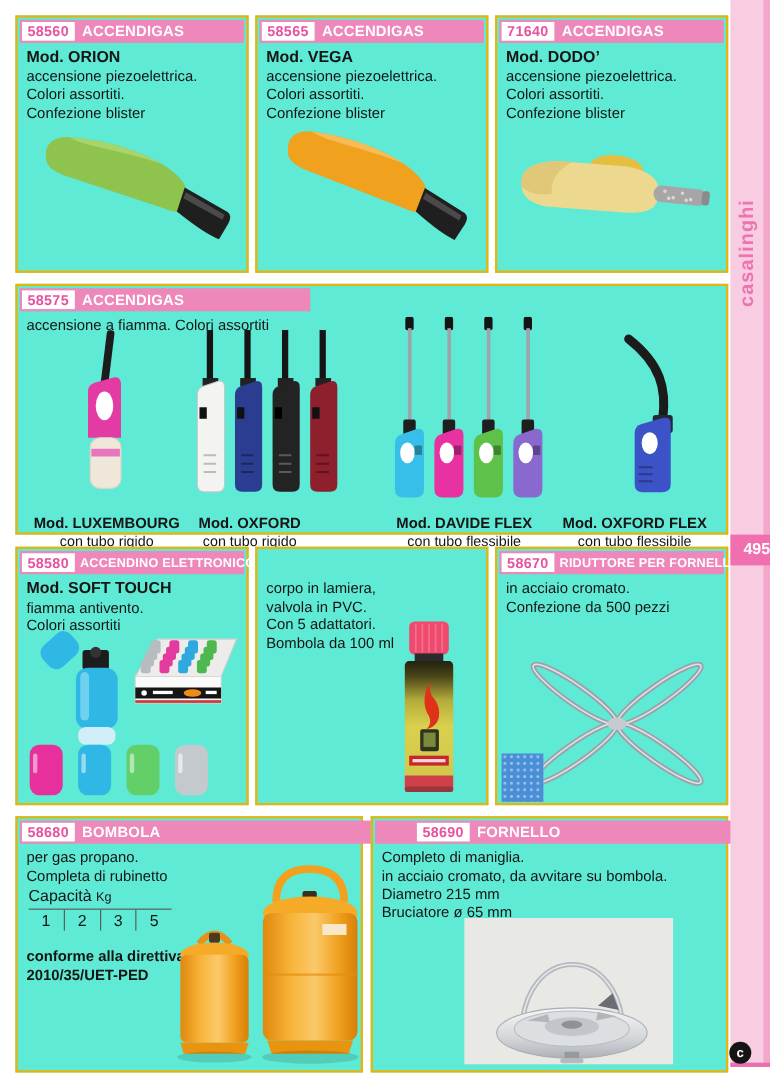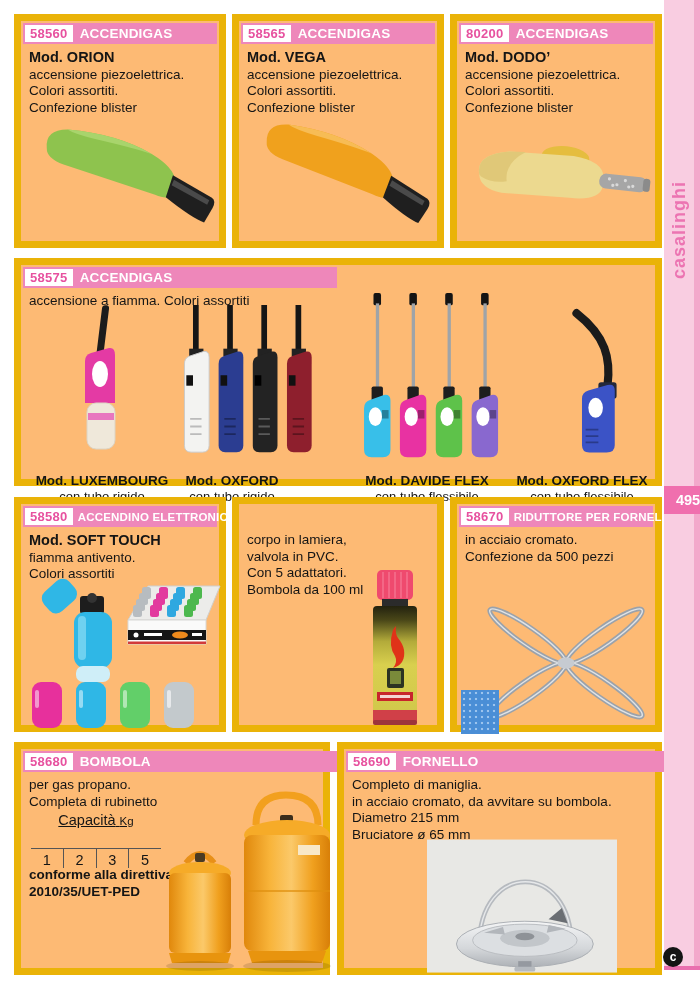--- a/index.html
+++ b/index.html
@@ -1,31 +1,31 @@
 <!DOCTYPE html>
 <html><head>
 <meta charset="utf-8">
 <style>
   html,body{margin:0;padding:0;background:#fff;}
   .page{position:relative;width:700px;height:990px;background:#fff;overflow:hidden;
         font-family:"Liberation Sans",sans-serif;color:#151515;}
-  .cell{position:absolute;border:7px solid #eab308;background:#fdba74;box-sizing:border-box;}
+  .cell{position:absolute;border:2px solid #eab308;background:#5eead4;box-sizing:border-box;}
   .hdr{position:absolute;left:2px;top:2px;right:2px;height:21px;background:#ee87ba;display:flex;align-items:center;}
-  .hdr.half{right:auto;width:314px;}
+  .hdr.half{right:auto;width:264px;}
   .code{background:#fff;color:#e7519f;font-weight:700;font-size:13px;line-height:17px;padding:0 5px;margin-left:2px;letter-spacing:.3px;}
   .hlabel{color:#fff;font-weight:700;font-size:13.5px;margin-left:7px;letter-spacing:.2px;white-space:nowrap;}
   .hlabel.sm{font-size:11.5px;margin-left:5px;}
   .body{position:absolute;left:8px;top:28px;font-size:13.5px;line-height:16.5px;}
   .model{font-weight:700;font-size:14.5px;margin-bottom:1px;}
   .img{position:absolute;}
   .caption{position:absolute;width:160px;text-align:center;line-height:15.5px;}
   .caption .m{font-weight:700;font-size:13.5px;margin-top:14px;}
   .caption .n{font-size:13px;}
   .capwrap{position:absolute;left:10px;top:63px;width:130px;}
-  .captitle{text-align:center;font-size:14.5px;padding-bottom:20px;border-bottom:1.5px solid #555;text-decoration:underline;}
+  .captitle{text-align:left;font-size:14.5px;padding-bottom:3px;border-bottom:1.5px solid #555;}
   .capunit{font-size:11.5px;}
   .caprow{display:flex;}
   .capcell{flex:1;text-align:center;font-size:14.5px;padding-top:3px;border-left:1.5px solid #555;}
   .capcell:first-child{border-left:none;}
   .compl{position:absolute;left:8px;top:118px;font-weight:700;font-size:13.5px;line-height:16.5px;}
   .sideband{position:absolute;left:664px;top:0;width:36px;height:970px;background:#f9cde1;}
   .sidestrip{position:absolute;left:694px;top:0;width:6px;height:970px;background:#f3a8cb;}
   .sidebottom{position:absolute;left:664px;top:966px;width:36px;height:4px;background:#e96fae;}
   .vlabel{position:absolute;left:662px;top:120px;width:34px;height:220px;display:flex;align-items:center;justify-content:center;
           writing-mode:vertical-rl;transform:rotate(180deg);color:#ec74b2;font-weight:700;font-size:18px;letter-spacing:1px;}
@@ -77,21 +77,21 @@
         <path d="M14,50 Q8,32 30,27 Q80,20 118,32 Q142,40 146,52 L147,64 Q147,74 130,71 L34,62 Q16,60 14,50 Z" fill="#f0a11d"></path>
         <path d="M30,27 Q80,20 118,32 Q100,30 60,30 Q38,30 30,27 Z" fill="#f7bc55"></path>
         <path d="M143,48 L184,60 Q189,62 187,70 L182,86 Q168,84 141,71 Z" fill="#1f1f1f"></path>
         <path d="M145,52 L182,63 L181,68 L144,58 Z" fill="#4a4a4a"></path>
       </g>
     </svg>
   </div>
 
   <div class="cell" style="left:450px;top:14px;width:212px;height:234px;">
     <div class="hdr">
-      <span class="code">80200</span>
+      <span class="code">71640</span>
       <span class="hlabel">ACCENDIGAS</span>
     </div>
     <div class="body">
       <div class="model">Mod. DODO’</div>
       <div>accensione piezoelettrica.</div>
       <div>Colori assortiti.</div>
       <div>Confezione blister</div>
     </div>
     <svg class="img" style="left:6px;top:104px;" width="198" height="112" viewBox="0 0 198 112">
       <g transform="rotate(6 99 56)">
@@ -391,21 +391,21 @@
         <rect x="4" y="44" width="86" height="116" rx="8" fill="url(#tank1)"></rect>
         <rect x="58" y="54" width="22" height="10" fill="#f8e8c8"></rect>
         <line x1="4" y1="100" x2="90" y2="100" stroke="#e0900f" stroke-width="2" opacity=".7"></line>
         <path d="M8,160 L86,160 L82,172 L12,172 Z" fill="#e8940e"></path>
         <ellipse cx="47" cy="175" rx="44" ry="6" fill="rgba(0,0,0,.12)"></ellipse>
       </g>
     </svg>
   </div>
 
   <div class="cell" style="left:337px;top:742px;width:325px;height:233px;">
-    <div class="hdr half" style="width:321px;">
+    <div class="hdr half" style="width:321px;padding-left:36px;">
       <span class="code">58690</span>
       <span class="hlabel">FORNELLO</span>
     </div>
     <div class="body">
       <div>Completo di maniglia.</div>
       <div>in acciaio cromato, da avvitare su bombola.</div>
       <div>Diametro 215 mm</div>
       <div>Bruciatore ø 65 mm</div>
     </div>
     <svg class="img" style="left:83px;top:88px;" width="190" height="140" viewBox="0 0 200 142">

